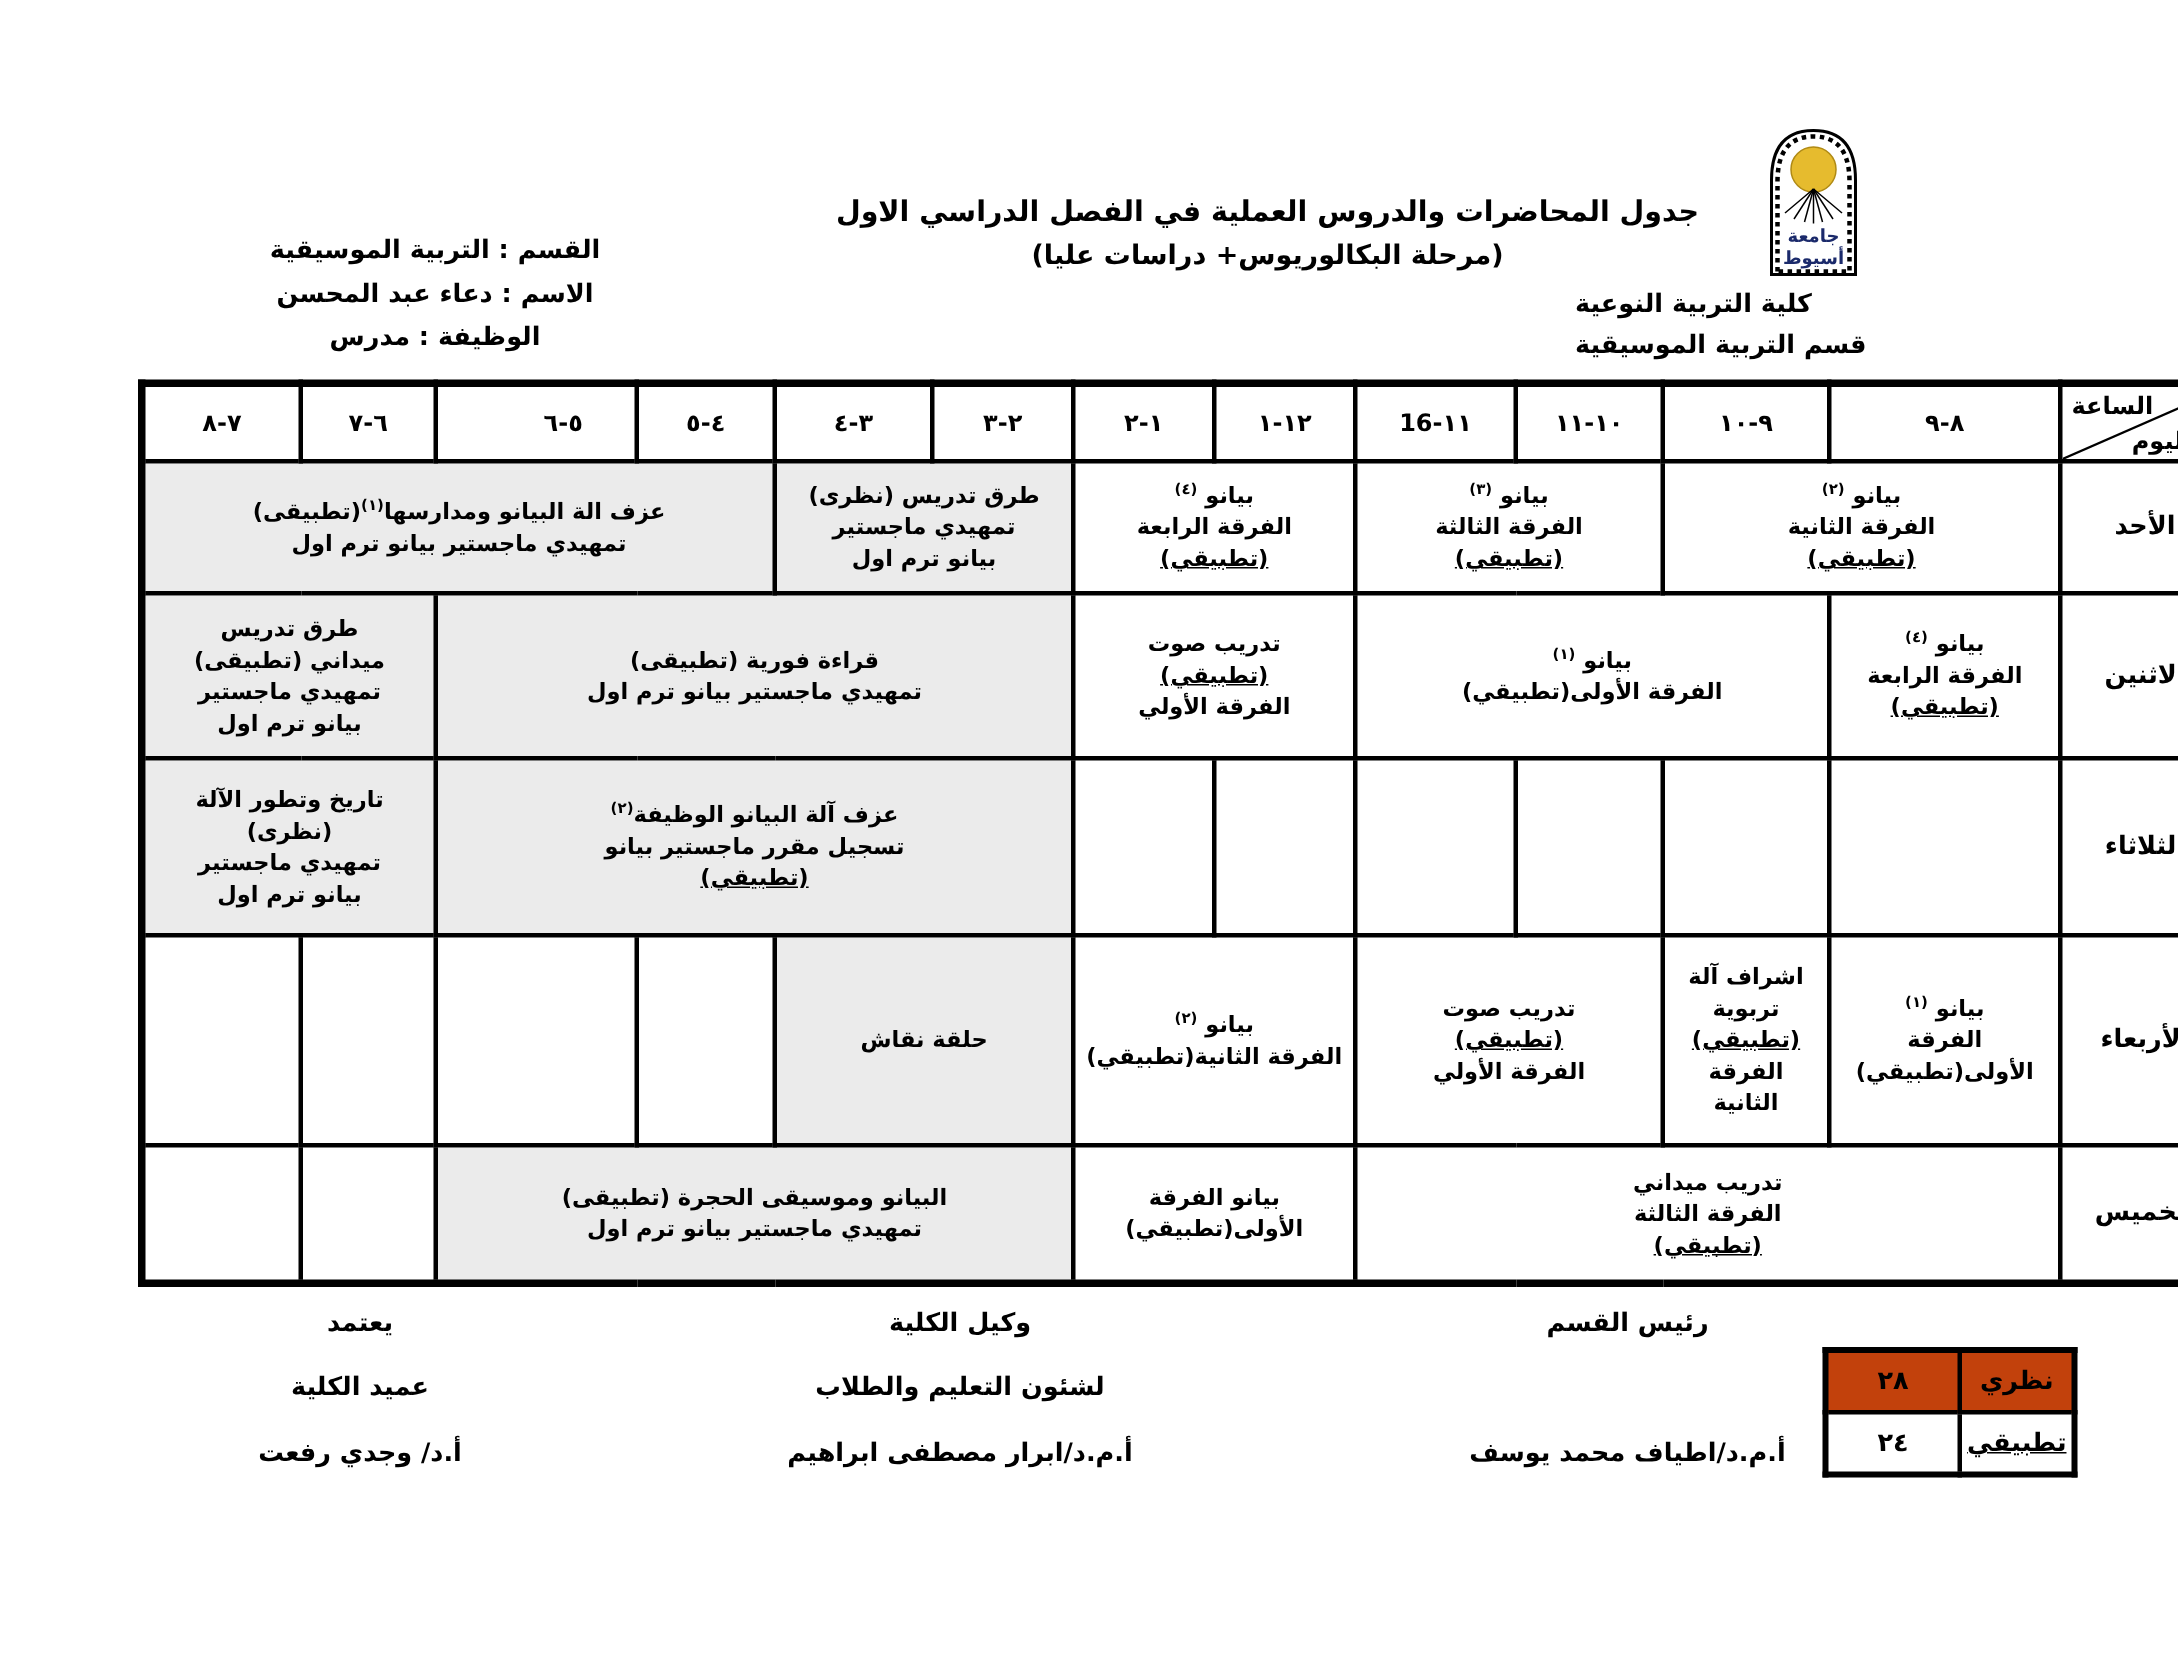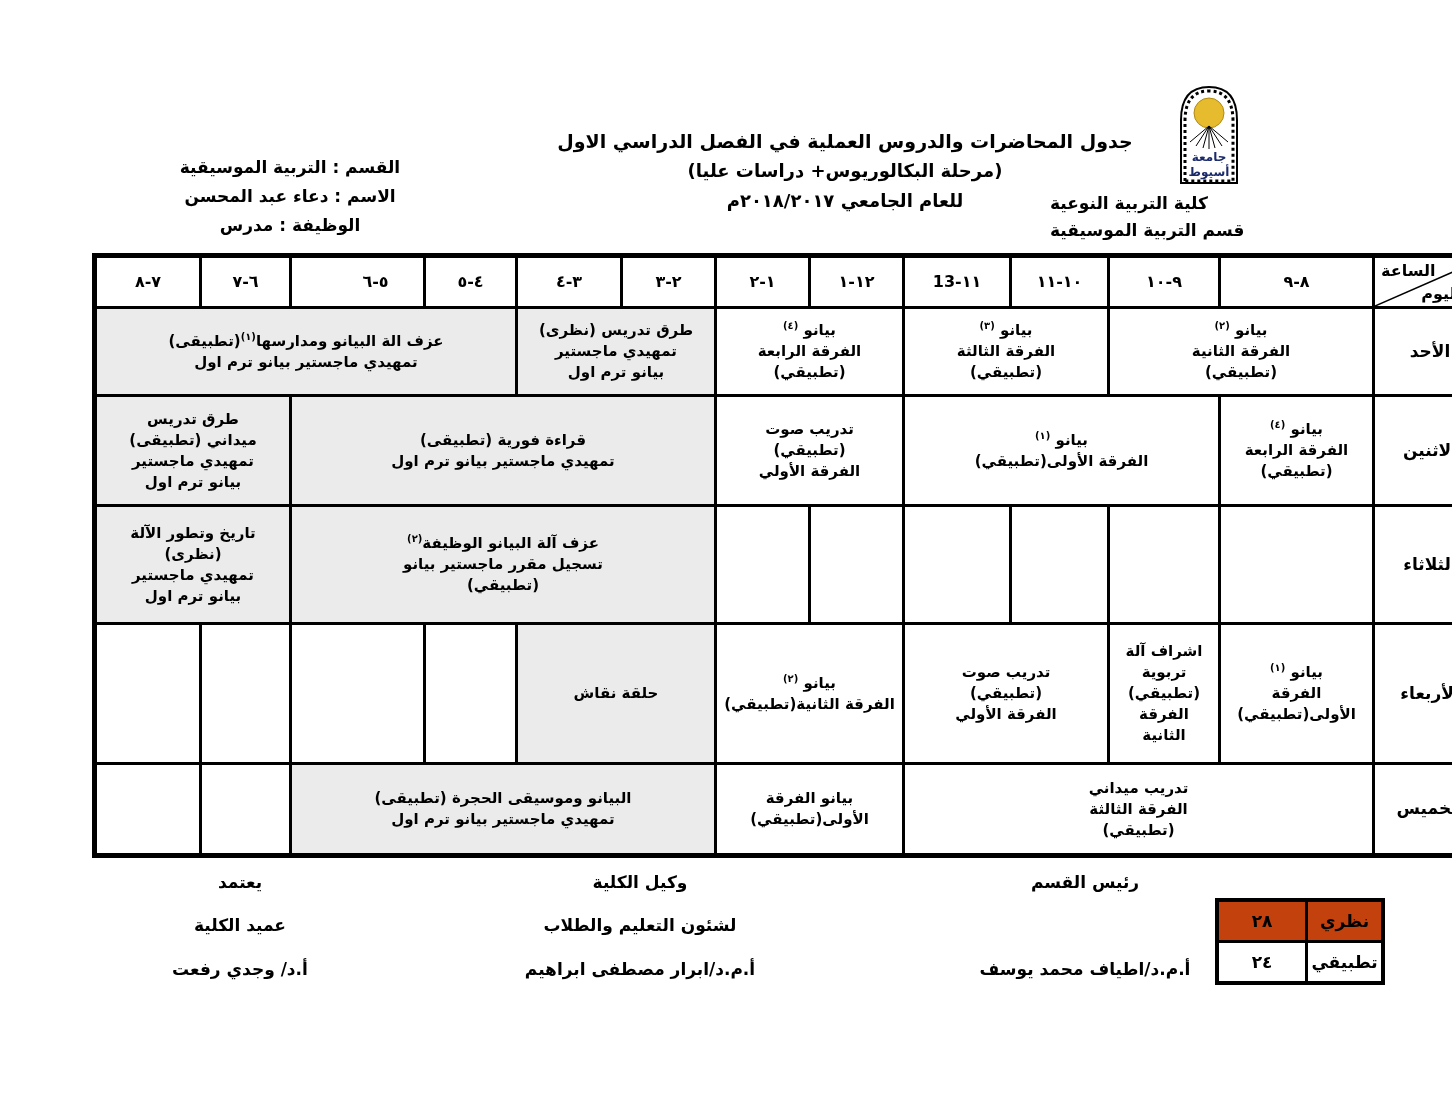--- a/index.html
+++ b/index.html
@@ -22,21 +22,21 @@
   }
   .timetable th,.timetable td{
     border:3px solid #000;text-align:center;vertical-align:middle;padding:1px 2px;
     font-size:15px;line-height:1.4;overflow:hidden;
   }
   .timetable thead th{height:46px;font-size:16px;}
   .timetable td.day{font-size:17px;}
   .timetable td.gray{background:#ebebeb;}
   .cell-line{white-space:nowrap;}
   sup{font-size:10px;line-height:0;}
-  .u{}
+  .u{text-decoration:underline;}
   th.corner{position:relative;padding:0;}
   th.corner svg{position:absolute;left:0;top:0;width:100%;height:100%;}
   th.corner .c-top{position:absolute;top:2px;left:6px;font-size:16px;}
   th.corner .c-bottom{position:absolute;bottom:1px;left:42%;font-size:16px;}
   
   .sig{position:absolute;top:872px;text-align:center;font-size:17px;}
   .sig .l1{height:22px;}
   .sig .l2{height:22px;margin-top:21px;}
   .sig .nm{margin-top:22px;height:22px;}
   .sig-right{left:950px;width:270px;}
@@ -69,21 +69,20 @@
         <line x1="33" y1="46" x2="46" y2="66"></line>
       <line x1="33" y1="46" x2="52" y2="62"></line>
     </g>
     <text x="33" y="81" font-size="12" text-anchor="middle" fill="#1b2a6b" font-weight="bold">جامعة</text>
     <text x="33" y="96" font-size="12" text-anchor="middle" fill="#1b2a6b" font-weight="bold">أسيوط</text>
   </svg>
 
   <div class="titles">
     <div class="t1">جدول المحاضرات والدروس العملية في الفصل الدراسي الاول</div>
     <div class="t2">(مرحلة البكالوريوس+ دراسات عليا)</div>
-    <div class="t3">للعام الجامعي ٢٠١٨/٢٠١٧م</div>
   </div>
 
   <div class="faculty">
     <div>كلية التربية النوعية</div>
     <div>قسم التربية الموسيقية</div>
   </div>
 
   <div class="info">
     <div>القسم : التربية الموسيقية</div>
     <div>الاسم : دعاء عبد المحسن</div>
@@ -97,21 +96,21 @@
           <svg viewBox="0 0 110 50" preserveAspectRatio="none">
             <line x1="0" y1="50" x2="110" y2="0" stroke="#000" stroke-width="1.6"></line>
           </svg>
           <span class="c-top">الساعة</span>
           <span class="c-bottom">اليوم</span>
         </th>
 
       <th style="width: 147px;">٨-٩</th>
           <th style="width: 104px;">٩-١٠</th>
           <th style="width: 91px;">١٠-١١</th>
-          <th style="width: 100px;">١١-13</th>
+          <th style="width: 100px;">١١-16</th>
           <th style="width: 87px;">١٢-١</th>
           <th style="width: 87px;">١-٢</th>
           <th style="width: 87px;">٢-٣</th>
           <th style="width: 98px;">٣-٤</th>
           <th style="width: 85px;">٤-٥</th>
           <th style="width: 91px; padding-left: 38px;">٥-٦</th>
           <th style="width: 83px;">٦-٧</th>
           <th style="width: 98px;">٧-٨</th>
         </tr>
     </thead>

